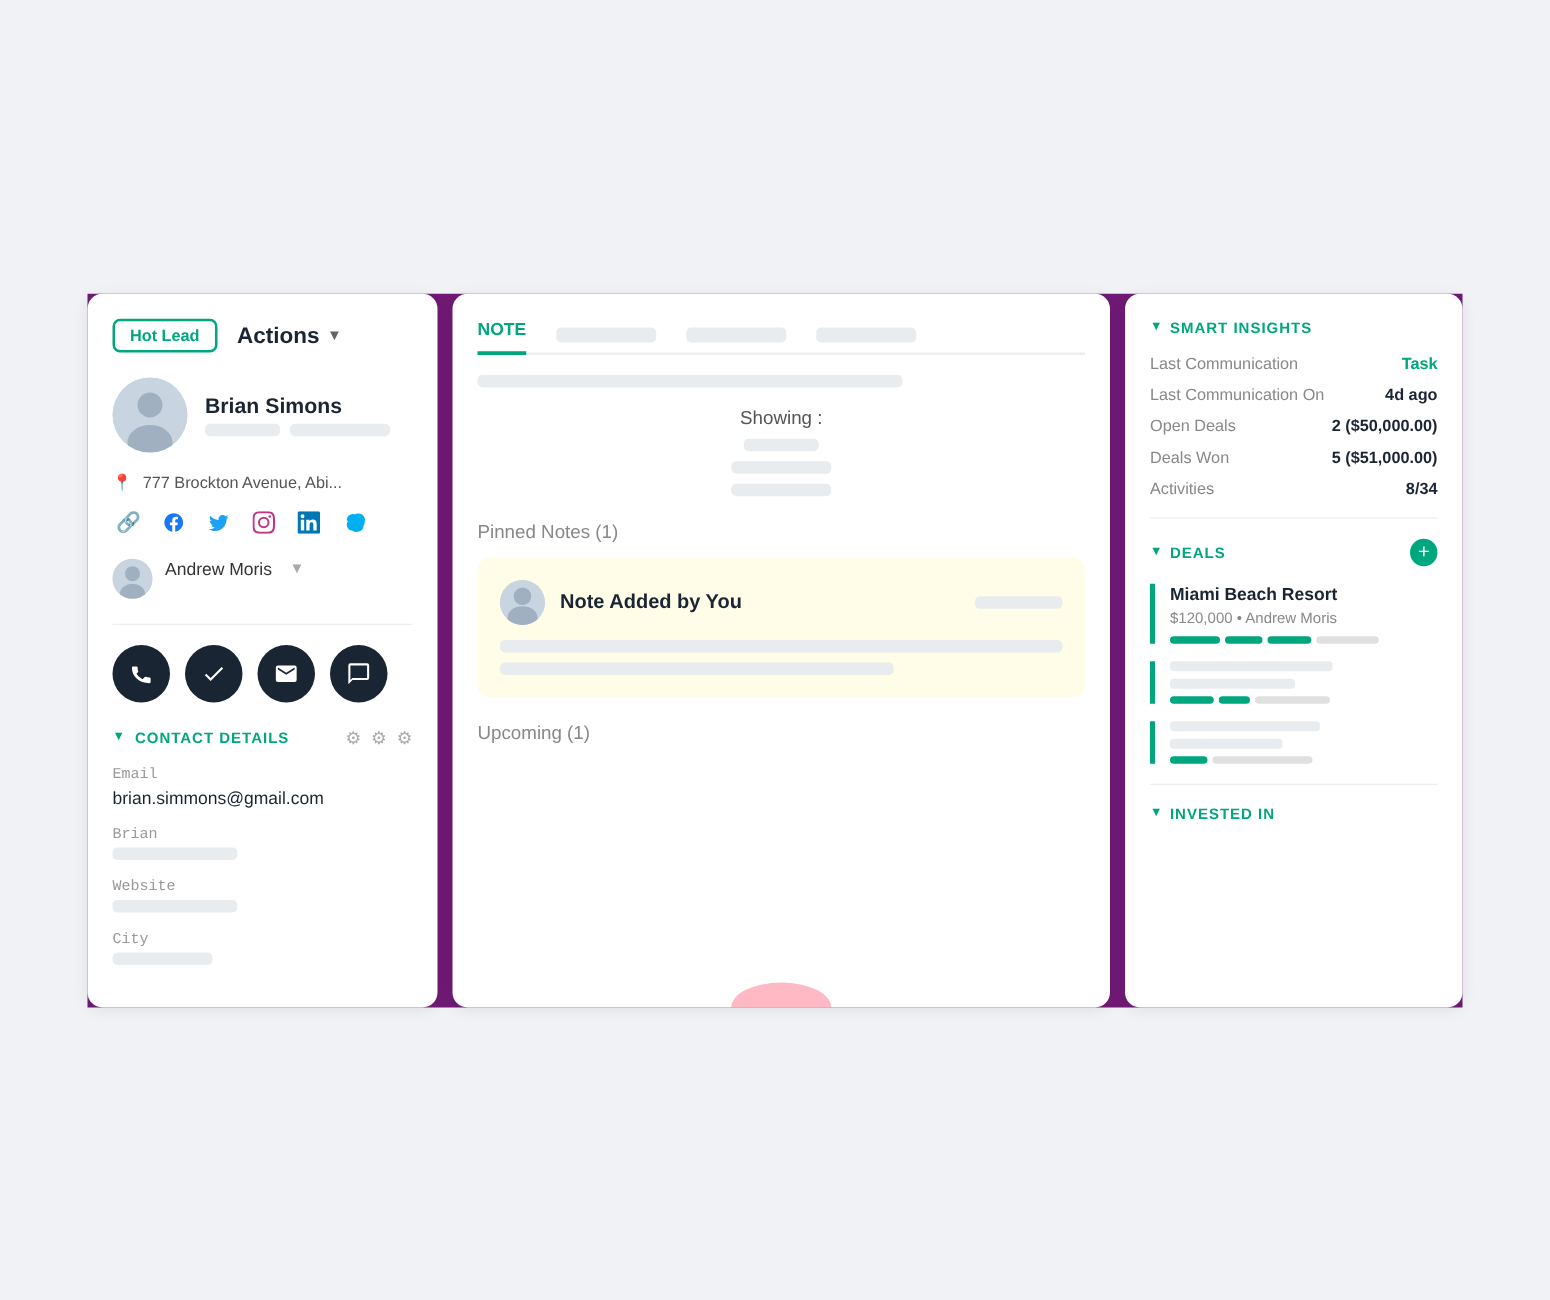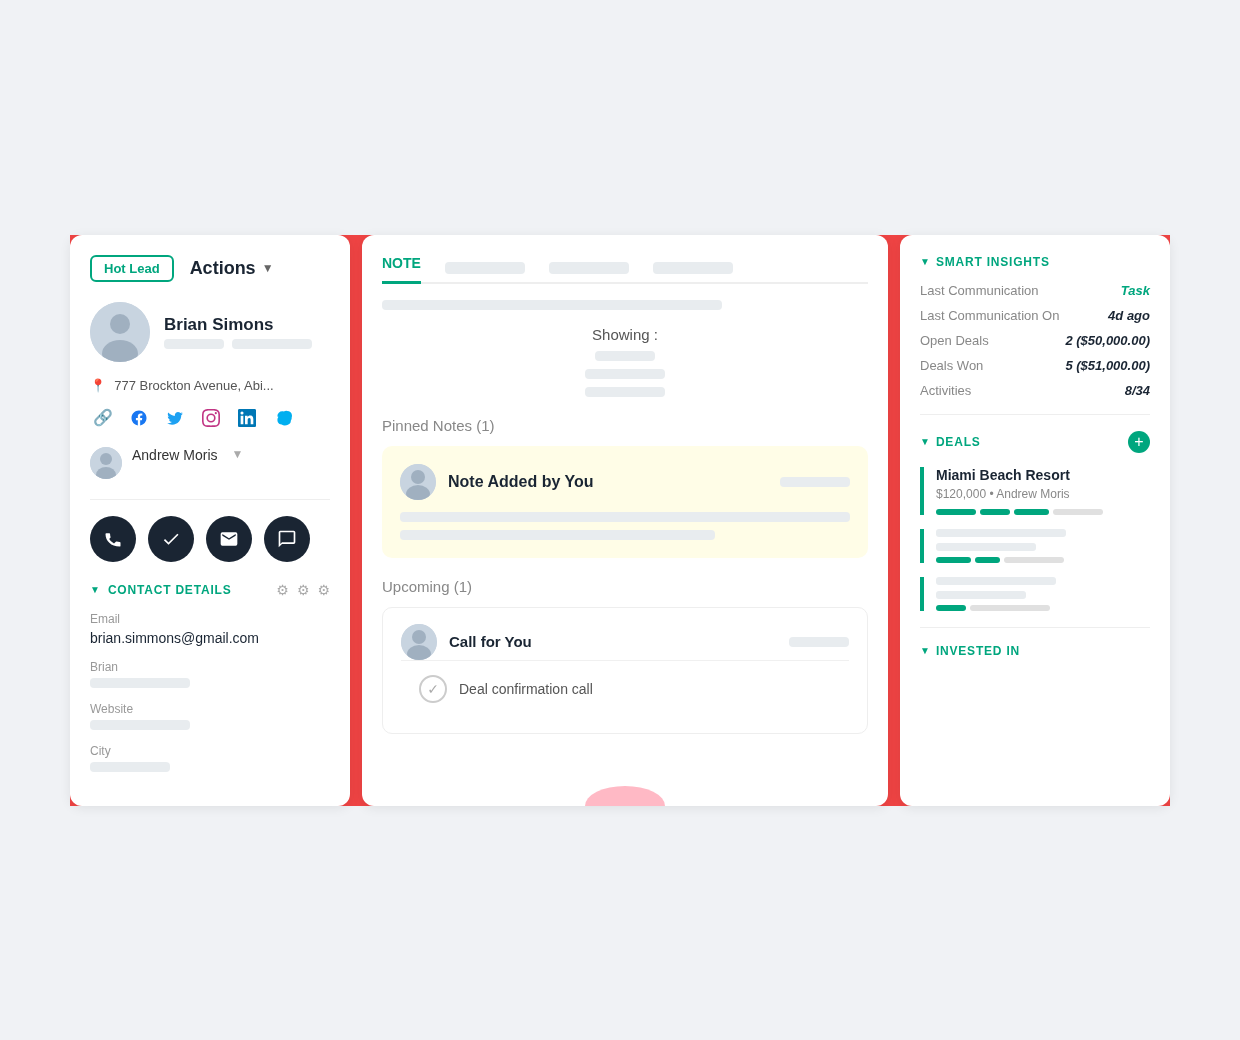--- a/index.html
+++ b/index.html
@@ -8,21 +8,21 @@
       font-family: -apple-system, BlinkMacSystemFont, 'Segoe UI', sans-serif;
       display: flex;
       justify-content: center;
       align-items: center;
       min-height: 100vh;
       padding: 20px;
     }
     .main-container {
       display: flex;
       gap: 12px;
-      background: #ef4444;
+      background: #701a75;
       width: 1100px;
       max-width: 100%;
     }
     
     .left-panel {
       width: 280px;
       background: #fff;
       border-radius: 12px;
       box-shadow: 0 2px 12px rgba(0,0,0,0.08);
       padding: 20px;
@@ -186,20 +186,21 @@
       display: flex;
       gap: 8px;
       margin-left: auto;
       color: #aaa;
       font-size: 14px;
     }
     .field-label {
       font-size: 12px;
       color: #999;
       margin-bottom: 4px;
+      font-family: Liberation Mono, monospace;
     }
     .field-value {
       font-size: 14px;
       color: #1a2533;
       font-weight: 500;
       margin-bottom: 14px;
     }
     .field-shimmer {
       margin-bottom: 14px;
     }
@@ -348,21 +349,21 @@
       color: #00a67e;
     }
     .insight-row {
       display: flex;
       justify-content: space-between;
       align-items: center;
       margin-bottom: 10px;
       font-size: 13px;
     }
     .insight-label { color: #888; }
-    .insight-value { color: #1a2533; font-weight: 600; font-style: italic; }
+    .insight-value { color: #1a2533; font-weight: 600; }
     .insight-value.teal { color: #00a67e; }
     .deals-header {
       display: flex;
       align-items: center;
       justify-content: space-between;
       margin-bottom: 14px;
     }
     .add-btn {
       width: 22px;
       height: 22px;
@@ -594,39 +595,20 @@
       </div>
       <div class="note-body-shimmer">
         <div class="shimmer shimmer-full" style="margin-bottom:8px; height:10px;"></div>
         <div class="shimmer" style="width:70%; height:10px;"></div>
       </div>
     </div>
 
     <div class="upcoming-section">
       <div class="section-title">Upcoming (1)</div>
 
-      <div class="call-card">
-        <div class="call-header">
-          <div class="note-avatar">
-            <svg viewBox="0 0 36 36" xmlns="http://www.w3.org/2000/svg">
-              <circle cx="18" cy="18" r="18" fill="#c8d4e0"></circle>
-              <circle cx="18" cy="13" r="7" fill="#a0b0c0"></circle>
-              <ellipse cx="18" cy="30" rx="12" ry="9" fill="#a0b0c0"></ellipse>
-            </svg>
-          </div>
-          <span class="call-title">Call for You</span>
-          <div style="margin-left:auto;">
-            <div class="shimmer" style="width:60px; height:10px;"></div>
-          </div>
-        </div>
-        <div class="deal-card">
-          <div class="check-circle">✓</div>
-          <span class="deal-text">Deal confirmation call</span>
-        </div>
-      </div>
     </div>
 
     <div class="pink-blob"></div>
   </div>
 
   <div class="right-panel">
 
     <div class="section-header">
       <span class="section-chevron">▼</span>
       <span class="section-header-title">SMART INSIGHTS</span>

